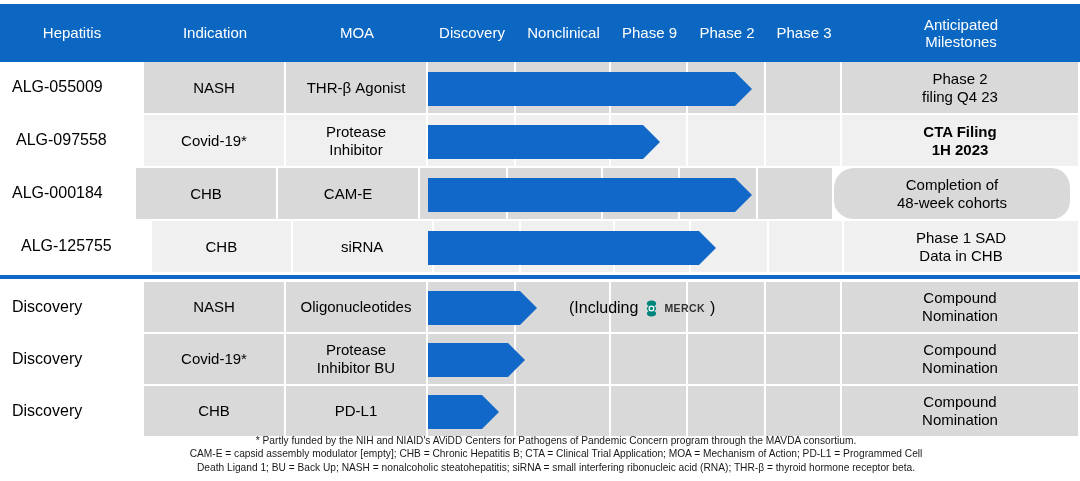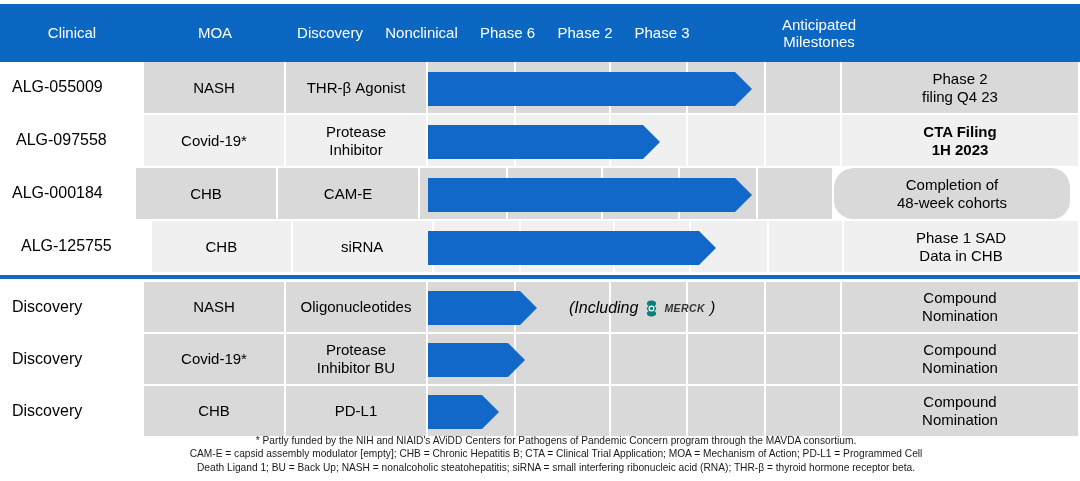--- a/index.html
+++ b/index.html
@@ -116,21 +116,20 @@
   .merck-note {
     position: absolute;
     top: 50%;
     transform: translateY(-50%);
     display: flex;
     align-items: center;
     gap: 5px;
     font-size: 16px;
     color: #000;
     white-space: nowrap;
-    font-style: italic;
   }
   .merck-logo {
     display: inline-flex;
     align-items: center;
     gap: 4px;
   }
   .merck-mark { display: block; }
   .merck-word {
     font-size: 10.5px;
     font-weight: bold;
@@ -160,25 +159,26 @@
     padding: 0 8px;
   }
   .fn-line { display: block; }
 </style>
 </head>
 <body>
 
 <div class="pipeline">
 
   <div class="hdr-row" id="hdr">
-      <div class="hdr-cell" style="width: 144px;">Clinical</div>
+      <div class="hdr-cell" style="width: 144px;">Hepatitis</div>
+      <div class="hdr-cell" style="width: 142px;">Indication</div>
       <div class="hdr-cell" style="width: 142px;">MOA</div>
       <div class="hdr-cell" style="width: 88px;">Discovery</div>
       <div class="hdr-cell" style="width: 95px;">Nonclinical</div>
-      <div class="hdr-cell" style="width: 77px;">Phase 6</div>
+      <div class="hdr-cell" style="width: 77px;">Phase 9</div>
       <div class="hdr-cell" style="width: 78px;">Phase 2</div>
       <div class="hdr-cell" style="width: 76px;">Phase 3</div>
       <div class="hdr-cell" style="width: 238px;">Anticipated<br>Milestones</div>
     </div>
 
   <div class="grid" id="grid" style="height: 376px;">
       <div class="row h-tall" style="position: absolute; top: 0px; height: 53px;">
         <div class="cell candidate c-white" style="width: 144px;">ALG-055009</div>
         <div class="cell c-gray" style="width: 142px;">NASH</div>
         <div class="cell c-gray" style="width: 142px;">THR-β Agonist</div>

